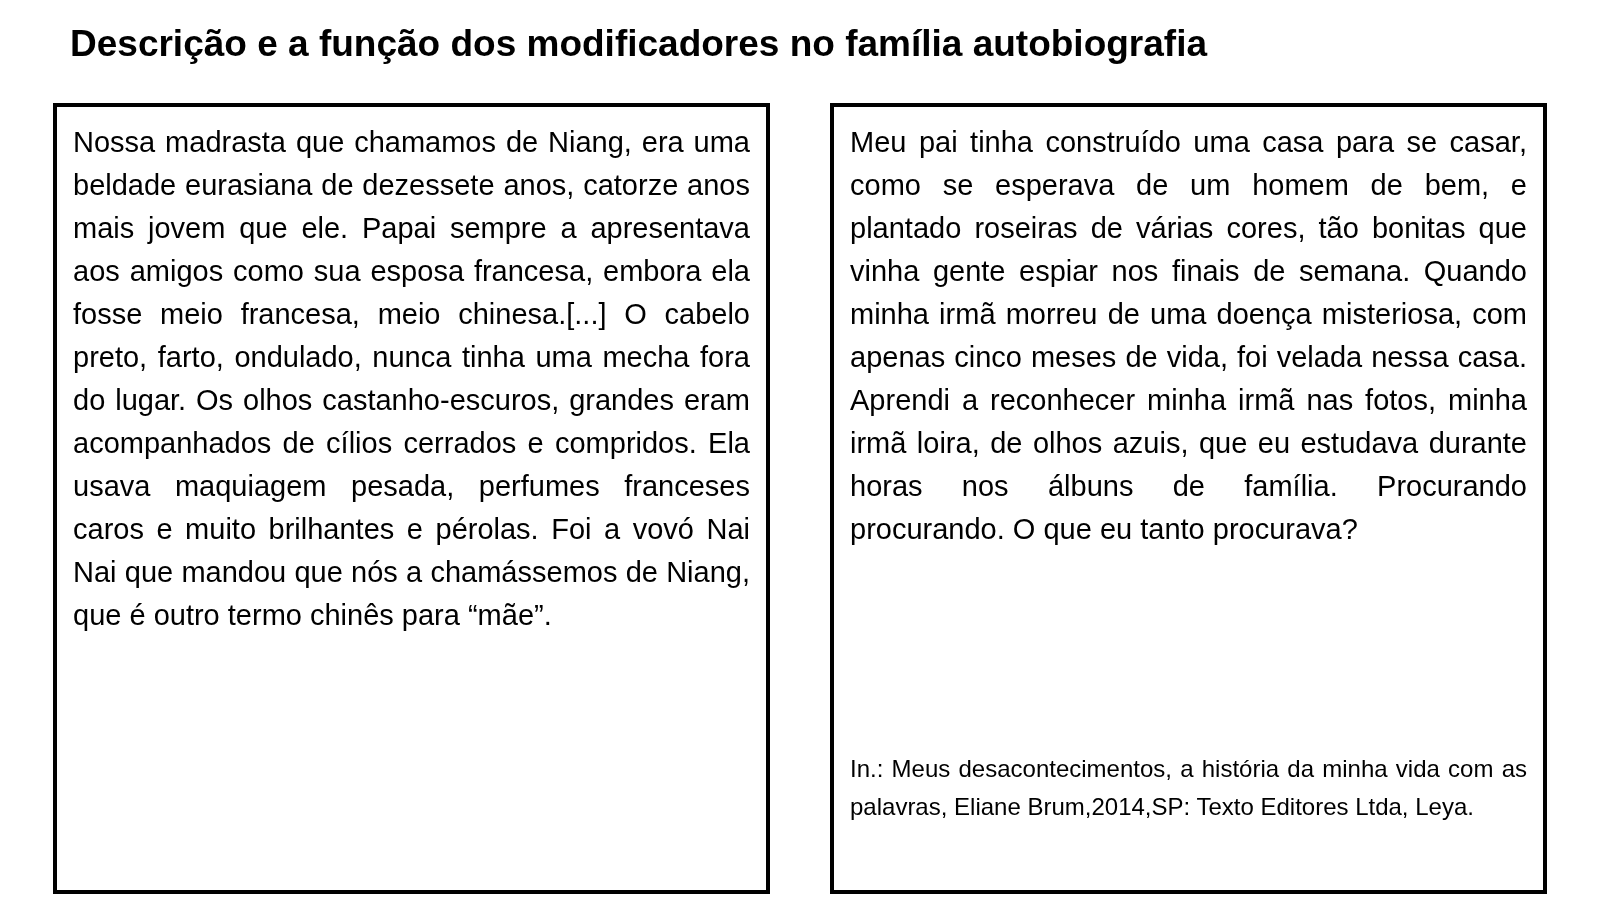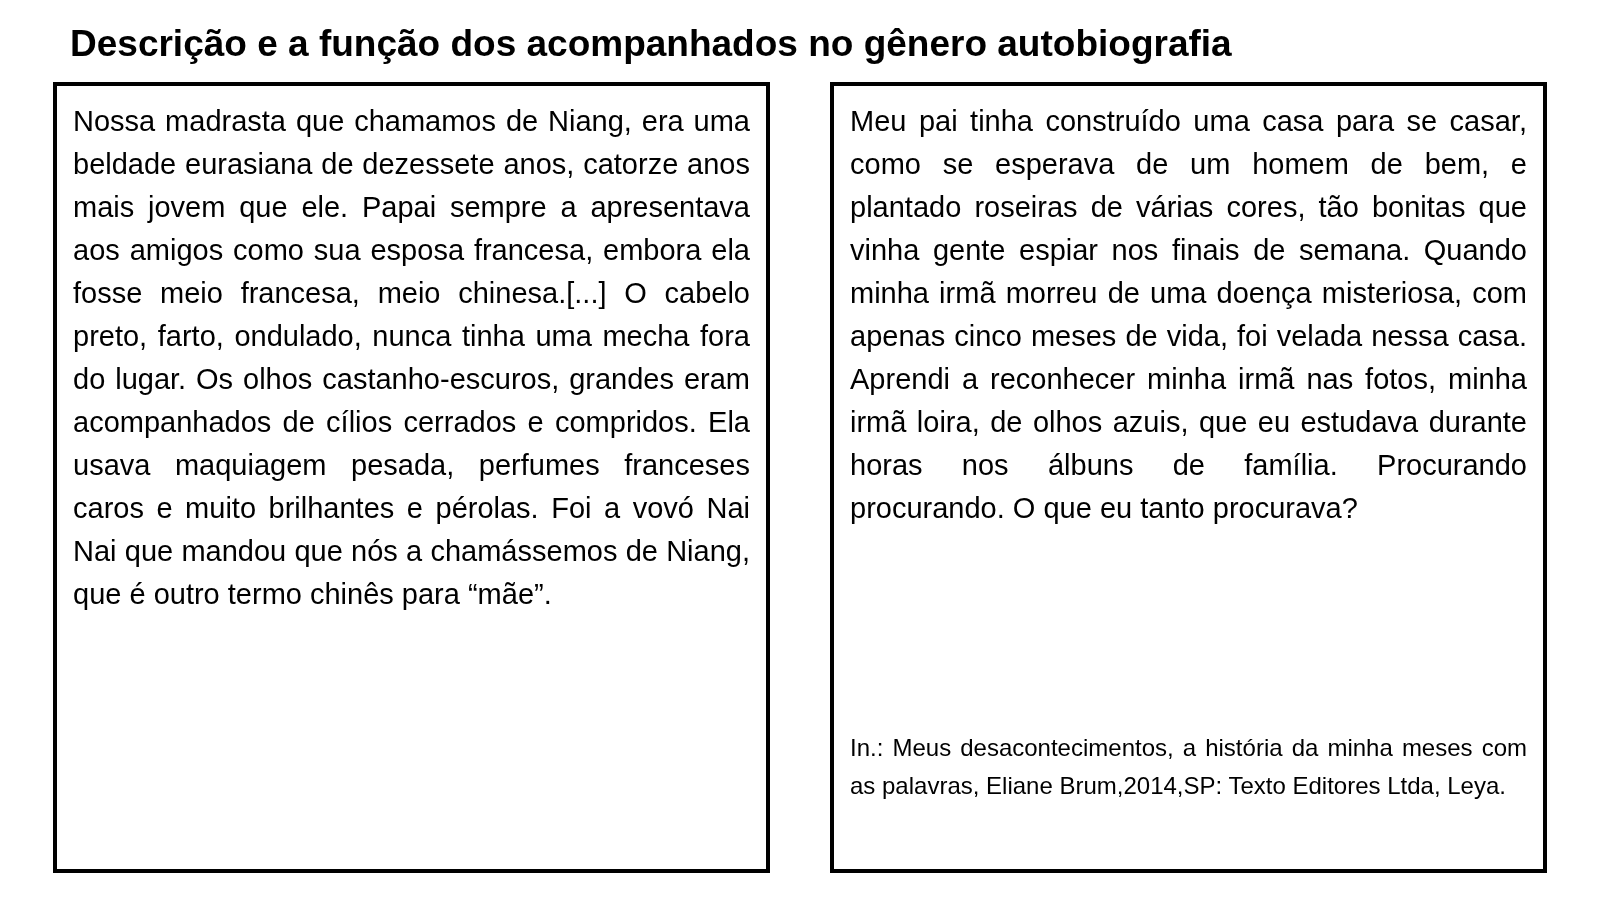--- a/index.html
+++ b/index.html
@@ -20,21 +20,21 @@
     margin: 0;
     font-size: 37px;
     line-height: 44px;
     font-weight: bold;
     color: #000000;
     white-space: nowrap;
   }
   .boxes-row {
     position: absolute;
     left: 53px;
-    top: 82px;
+    top: 103px;
     width: 1494px;
     height: 791px;
     display: flex;
     gap: 60px;
   }
   .text-box {
     flex: 1 1 0;
     box-sizing: border-box;
     border: 4px solid #000000;
     background: #ffffff;
@@ -54,26 +54,26 @@
     margin-top: auto;
     font-size: 24px;
     line-height: 38px;
     text-align: justify;
     color: #000000;
   }
 </style>
 </head>
 <body>
 
-<h1 class="page-title">Descrição e a função dos acompanhados no gênero autobiografia</h1>
+<h1 class="page-title">Descrição e a função dos modificadores no família autobiografia</h1>
 
 <div class="boxes-row">
 
   <div class="text-box">
     <p class="excerpt-body">Nossa madrasta que chamamos de Niang, era uma beldade eurasiana de dezessete anos, catorze anos mais jovem que ele. Papai sempre a apresentava aos amigos como sua esposa francesa, embora ela fosse meio francesa, meio chinesa.[...] O cabelo preto, farto, ondulado, nunca tinha uma mecha fora do lugar. Os olhos castanho-escuros, grandes eram acompanhados de cílios cerrados e compridos. Ela usava maquiagem pesada, perfumes franceses caros e muito brilhantes e pérolas. Foi a vovó Nai Nai que mandou que nós a chamássemos de Niang, que é outro termo chinês para “mãe”.</p>
   </div>
 
   <div class="text-box">
     <p class="excerpt-body">Meu pai tinha construído uma casa para se casar, como se esperava de um homem de bem, e plantado roseiras de várias cores, tão bonitas que vinha gente espiar nos finais de semana. Quando minha irmã morreu de uma doença misteriosa, com apenas cinco meses de vida, foi velada nessa casa. Aprendi a reconhecer minha irmã nas fotos, minha irmã loira, de olhos azuis, que eu estudava durante horas nos álbuns de família. Procurando procurando. O que eu tanto procurava?</p>
-    <p class="excerpt-citation">In.: Meus desacontecimentos, a história da minha meses com as palavras, Eliane Brum,2014,SP: Texto Editores Ltda, Leya.</p>
+    <p class="excerpt-citation">In.: Meus desacontecimentos, a história da minha vida com as palavras, Eliane Brum,2014,SP: Texto Editores Ltda, Leya.</p>
   </div>
 
 </div>
 
 </body></html>

